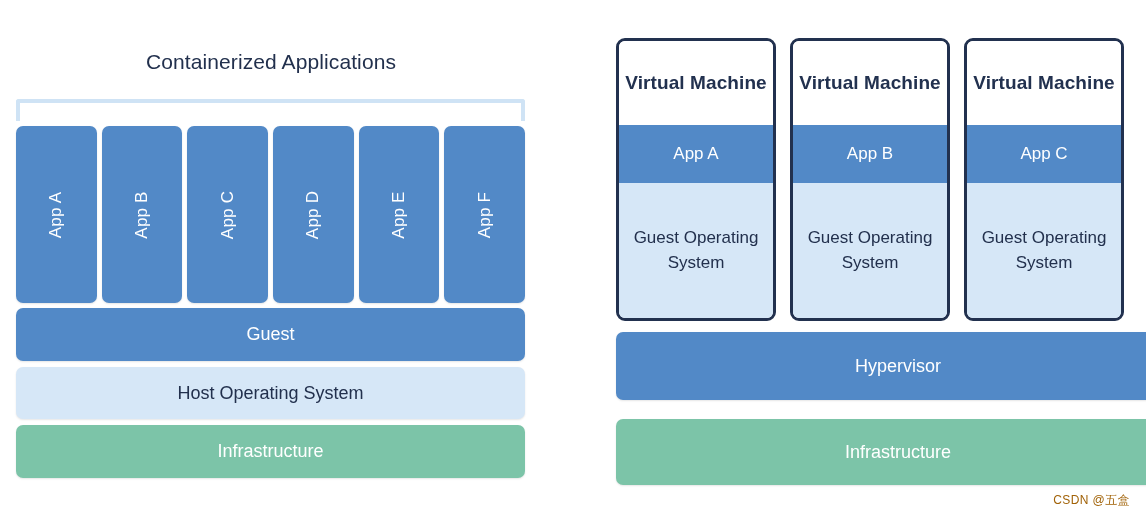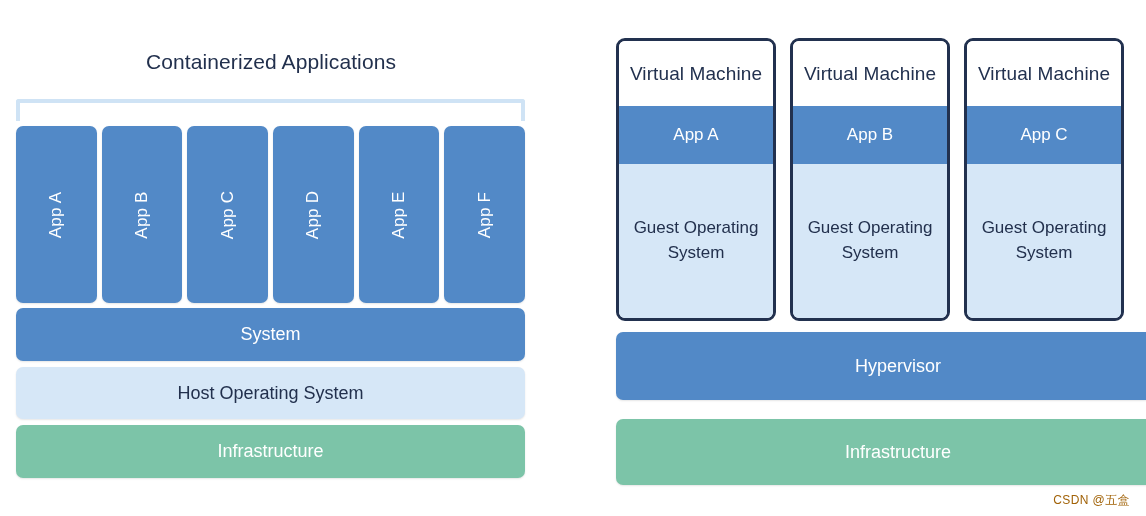--- a/index.html
+++ b/index.html
@@ -135,26 +135,26 @@
     flex: 1 1 0;
     border: 3px solid #22314f;
     border-radius: 9px;
     background: #ffffff;
     overflow: hidden;
     display: flex;
     flex-direction: column;
     box-sizing: border-box;
   }
   .vm-title {
-    height: 65px;
+    height: 84px;
     display: flex;
     align-items: center;
     justify-content: center;
     font-size: 19px;
-    font-weight: normal;
+    font-weight: bold;
     color: #22314f;
     background: #ffffff;
     letter-spacing: 0.1px;
     white-space: nowrap;
   }
   .vm-app {
     height: 58px;
     display: flex;
     align-items: center;
     justify-content: center;
@@ -237,21 +237,21 @@
       </div>
       <div class="app-col">
         <span class="app-col-label">App E</span>
       </div>
       <div class="app-col">
         <span class="app-col-label">App F</span>
       </div>
     </div>
 
     <div id="docker-bar" class="stack-bar">
-      <span>System</span>
+      <span>Guest</span>
     </div>
 
     <div id="host-os-bar" class="stack-bar">
       <span>Host Operating System</span>
     </div>
 
     <div id="infra-bar-left" class="stack-bar">
       <span>Infrastructure</span>
     </div>
   </div>

